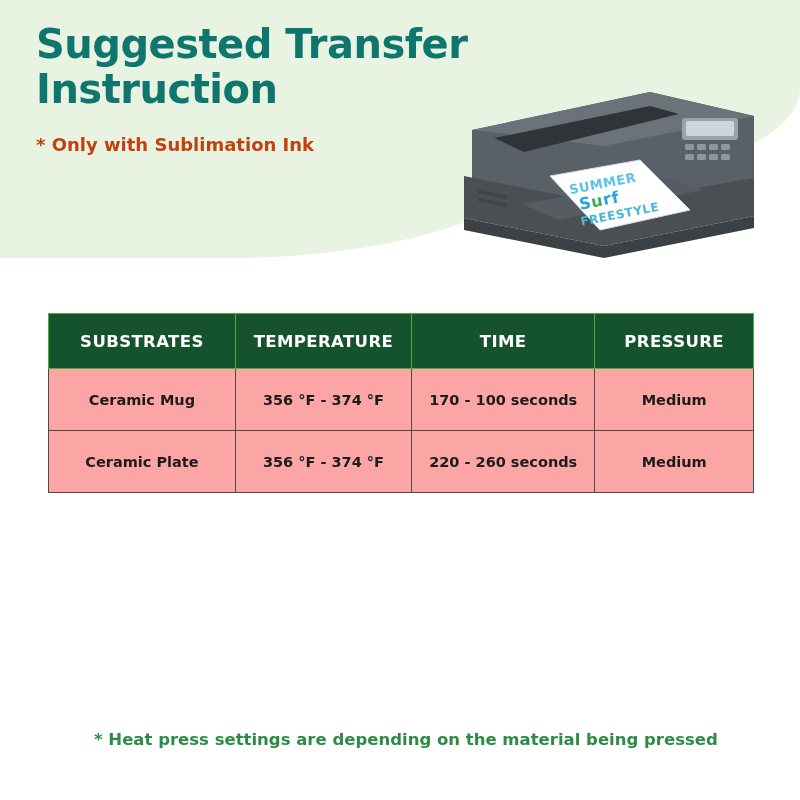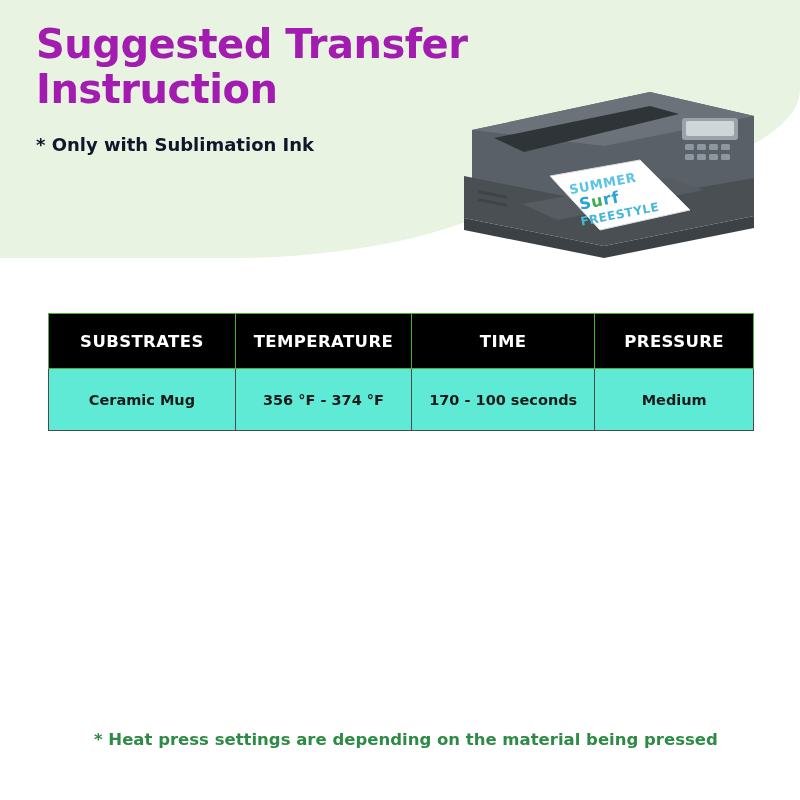--- a/index.html
+++ b/index.html
@@ -40,31 +40,31 @@
     position: absolute;
     left: 36px;
     top: 22px;
     z-index: 3;
   }
   .title {
     font-family: "DejaVu Sans", sans-serif;
     font-weight: bold;
     font-size: 40px;
     line-height: 1.12;
-    color: #a21caf;
+    color: #0f766e;
     letter-spacing: -0.5px;
     margin: 0;
     width: 520px;
   }
   .subtitle {
     margin: 22px 0 0 0;
     font-family: "DejaVu Sans", sans-serif;
     font-weight: bold;
     font-size: 18px;
-    color: #0f172a;
+    color: #c2410c;
   }
 
   
   .printer-wrap {
     position: absolute;
     right: 36px;
     top: 78px;
     width: 310px;
     height: 200px;
     z-index: 2;
@@ -82,34 +82,34 @@
     border-collapse: collapse;
     width: 100%;
     table-layout: fixed;
   }
   table.spec th, table.spec td {
     border: 1px solid #4b4b4b;
     text-align: center;
     font-family: "DejaVu Sans", sans-serif;
   }
   table.spec thead th {
-    background: #000000;
+    background: #14532d;
     color: #ffffff;
     font-weight: bold;
     font-size: 16.5px;
     letter-spacing: 0.4px;
     height: 55px;
     border-color: #4eb03c;
   }
   table.spec tbody td {
     height: 62px;
     font-size: 14.5px;
     font-weight: bold;
     color: #1b1b1b;
-    background: #5eead4;
+    background: #fca5a5;
   }
   col.c1 { width: 26.5%; }
   col.c2 { width: 25%; }
   col.c3 { width: 26%; }
   col.c4 { width: 22.5%; }
 
   
   .footnote {
     position: absolute;
     left: 48px;
@@ -194,17 +194,23 @@
         <th>PRESSURE</th>
       </tr>
     </thead>
     <tbody>
       <tr>
         <td>Ceramic Mug</td>
         <td>356 °F - 374 °F</td>
         <td>170 - 100 seconds</td>
         <td>Medium</td>
       </tr>
+      <tr>
+        <td>Ceramic Plate</td>
+        <td>356 °F - 374 °F</td>
+        <td>220 - 260 seconds</td>
+        <td>Medium</td>
+      </tr>
     </tbody>
   </table>
 </div>
 
 <div class="footnote">* Heat press settings are depending on the material being pressed</div>
 
 </body></html>

